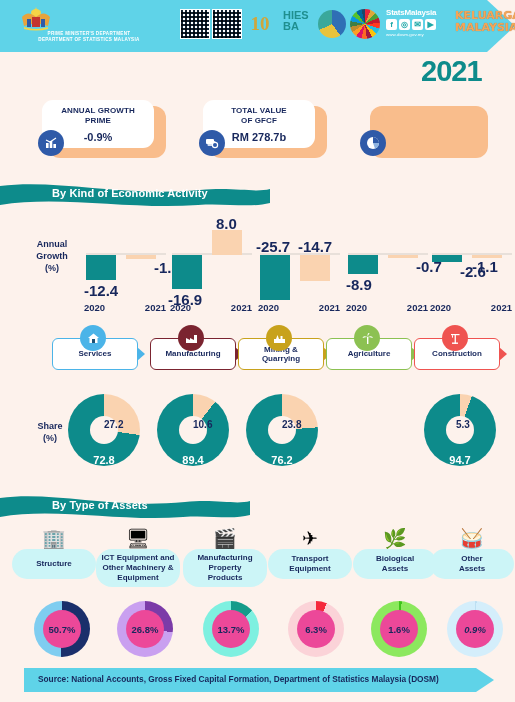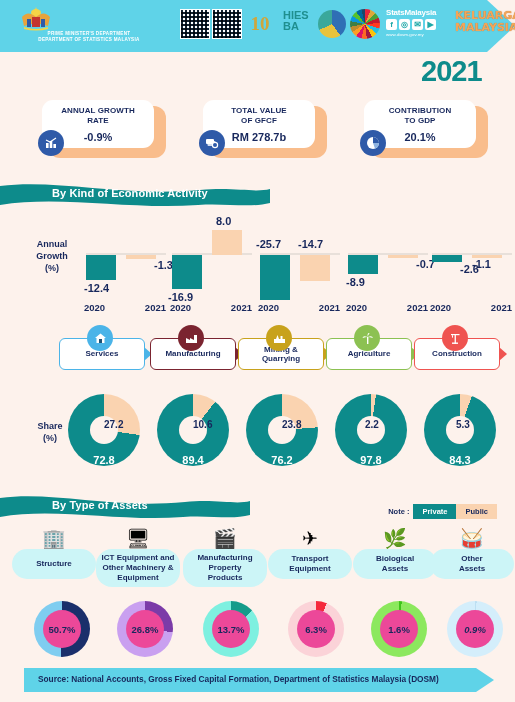--- a/index.html
+++ b/index.html
@@ -71,21 +71,21 @@
   .barsec{position:absolute;left:0;top:206px;width:515px;height:115px;}
   .axis-lbl{position:absolute;left:22px;top:32px;width:60px;text-align:center;font-size:9px;
       font-weight:bold;color:#17275c;line-height:12px;}
   .grp{position:absolute;top:0;width:86px;height:115px;}
   .zero{position:absolute;left:4px;top:47px;width:80px;height:2px;background:#e8e0da;}
   .bar{position:absolute;width:30px;}
   .bar.neg{top:49px;}
   .bar.pos{}
   .b2020{background:#0d8b8b;left:4px;}
   .b2021{background:#fad3b0;left:44px;}
-  .bval{position:absolute;font-size:11px;font-weight:bold;color:#17275c;white-space:nowrap;}
+  .bval{position:absolute;font-size:15px;font-weight:bold;color:#17275c;white-space:nowrap;}
   .yrs{position:absolute;top:96px;left:0;width:86px;display:flex;justify-content:space-between;
       padding:0 2px;box-sizing:border-box;font-size:9.5px;font-weight:bold;color:#17275c;}
 
   
   .sectors{position:absolute;left:0;top:330px;width:515px;height:44px;}
   .sc{position:absolute;top:8px;width:86px;height:32px;}
   .sc .box{position:absolute;left:0;top:0;width:86px;height:32px;background:#fff;border-radius:6px;
       border:1.6px solid #000;box-sizing:border-box;display:flex;align-items:center;
       justify-content:center;text-align:center;}
   .sc .txt{font-size:8px;font-weight:bold;color:#17275c;line-height:9.5px;padding:0 3px;}
@@ -190,21 +190,21 @@
   </div>
 
   <div class="title-row">
     <div class="title-year">2021</div>
   </div>
 
   <div class="kpi" style="left:42px;top:100px;">
     <div class="shadow"></div>
     <div class="card">
       <div class="lbl">ANNUAL GROWTH</div>
-      <div class="lbl">RATE</div>
+      <div class="lbl">PRIME</div>
       <div class="val">-0.9%</div>
     </div>
     <div class="ic">
       <svg width="14" height="14" viewBox="0 0 14 14">
           <rect x="2" y="7" width="2.6" height="5" fill="#fff"></rect>
           <rect x="5.7" y="5" width="2.6" height="7" fill="#fff"></rect>
           <rect x="9.4" y="8" width="2.6" height="4" fill="#fff"></rect>
           <path d="M2 4 L6 6 L12 2" stroke="#fff" stroke-width="1.1" fill="none"></path>
         </svg>
     </div>
@@ -222,25 +222,20 @@
           <rect x="1" y="3" width="8" height="5" rx="1" fill="#fff"></rect>
           <rect x="2.5" y="5" width="8" height="5" rx="1" fill="#fff" opacity=".8"></rect>
           <circle cx="10" cy="9" r="3.2" fill="#fff"></circle>
           <circle cx="10" cy="9" r="2" fill="#2f5aa8"></circle>
         </svg>
     </div>
   </div>
 
   <div class="kpi" style="left:364px;top:100px;">
     <div class="shadow"></div>
-    <div class="card">
-      <div class="lbl">CONTRIBUTION</div>
-      <div class="lbl">TO GDP</div>
-      <div class="val">20.1%</div>
-    </div>
     <div class="ic">
       <svg width="14" height="14" viewBox="0 0 14 14">
           <circle cx="7" cy="7" r="6" fill="#fff"></circle>
           <path d="M7 7 L7 1 A6 6 0 0 1 13 7 Z" fill="#2f5aa8"></path>
           <path d="M7 7 L13 7 A6 6 0 0 1 9 12.6 Z" fill="#8fb3e0"></path>
         </svg>
     </div>
   </div>
 
   <div class="wave" style="left:0;top:183px;width:270px;">
@@ -312,21 +307,21 @@
       <div class="bval" style="left:0px;top:57px;margin-left:32px;">-2.6</div>
       <div class="bval" style="left:44px;top:52px;">-1.1</div>
       <div class="yrs">
         <span>2020</span>
         <span>2021</span>
       </div>
     </div>
   </div>
 
   <div class="sectors">
-    <div class="sc" style="left:59px;">
+    <div class="sc" style="left:52px;">
       <div class="box" style="border-color:#4bb4e8;">
         <div class="txt">
           <span>Services</span>
         </div>
       </div>
       <div class="tab" style="border-left:8px solid #4bb4e8;"></div>
       <div class="cic" style="background:#4bb4e8;">
         <svg width="15" height="15" viewBox="0 0 15 15">
             <path d="M2 7 L7.5 2.5 L13 7 L11.5 7 L11.5 12 L3.5 12 L3.5 7 Z" fill="#fff"></path>
             <rect x="6" y="8" width="3" height="4" fill="#1b4f72"></rect>
@@ -420,47 +415,36 @@
       <div class="in">89.4</div>
     </div>
 
     <div class="dn" style="left:246px;">
       <div class="ring" style="background:conic-gradient(#fad3b0 0 23.8%, #0d8b8b 23.8% 100%);"></div>
       <div class="hole"></div>
       <div class="top">23.8</div>
       <div class="in">76.2</div>
     </div>
 
-    <div class="dn" style="left:335px;">
-      <div class="ring" style="background:conic-gradient(#fad3b0 0 2.2%, #0d8b8b 2.2% 100%);"></div>
-      <div class="hole"></div>
-      <div class="top" style="left:30px;">2.2</div>
-      <div class="in">97.8</div>
-    </div>
 
     <div class="dn" style="left:424px;">
       <div class="ring" style="background:conic-gradient(#fad3b0 0 5.3%, #0d8b8b 5.3% 100%);"></div>
       <div class="hole"></div>
       <div class="top" style="left:32px;">5.3</div>
-      <div class="in">84.3</div>
+      <div class="in">94.7</div>
     </div>
   </div>
 
   <div class="wave" style="left:0;top:495px;width:250px;">
     <svg width="250" height="26" viewBox="0 0 250 26" preserveAspectRatio="none">
       <path d="M0,3 C55,-4 110,14 185,7 C217,4 236,10 250,6 L250,20 C232,25 210,20 183,22 C120,27 55,12 0,22 Z" fill="#0d8b8b"></path>
     </svg>
     <div class="wtext">By Type of Assets</div>
   </div>
 
-  <div class="note">
-    <div class="nl">Note :</div>
-    <div class="pv">Private</div>
-    <div class="pb">Public</div>
-  </div>
 
   <div class="assets">
     <div class="ap" style="left:12px;">
       <div class="emo">🏢</div>
       <div class="pill">
         <div class="ptxt">
           <div>Structure</div>
         </div>
       </div>
     </div>

